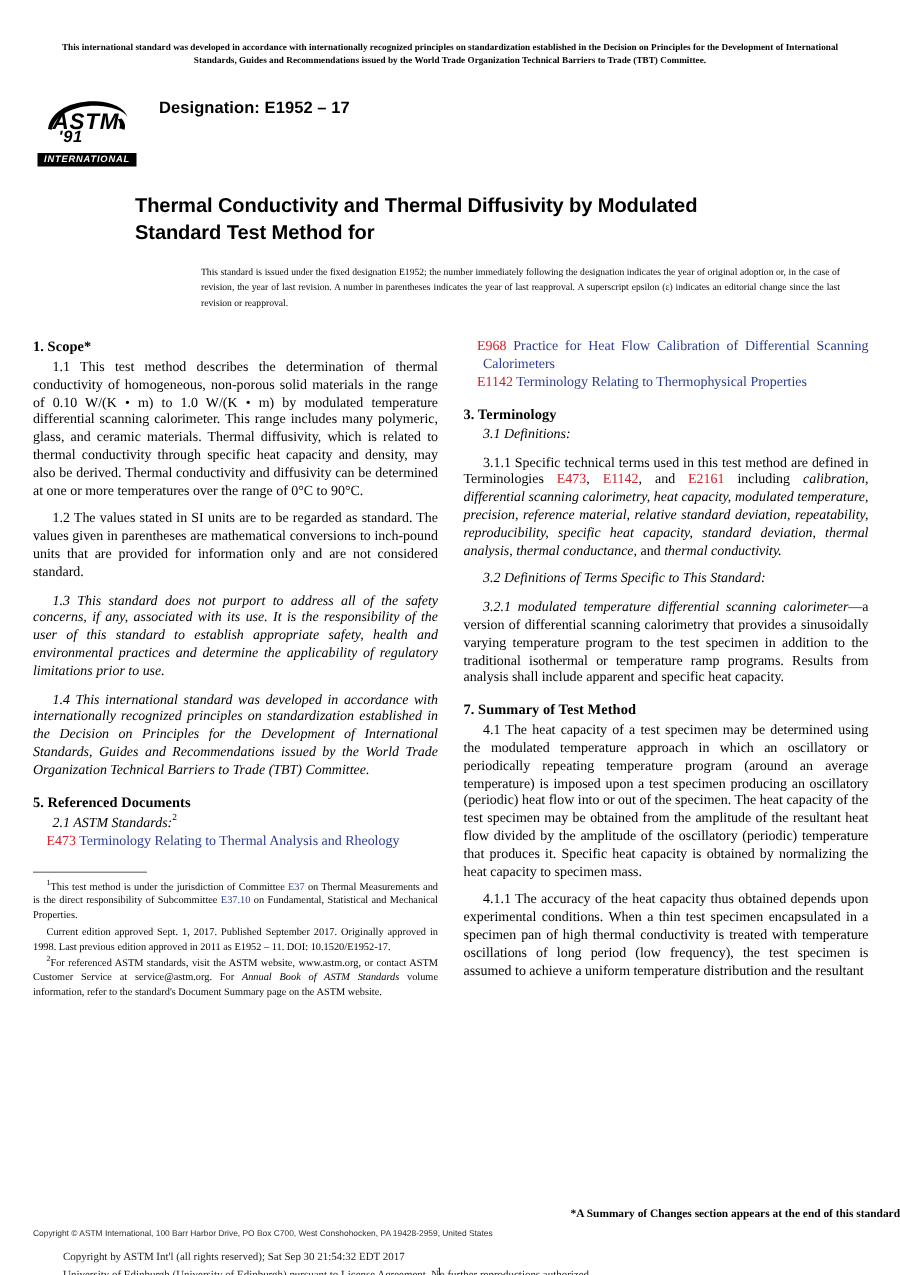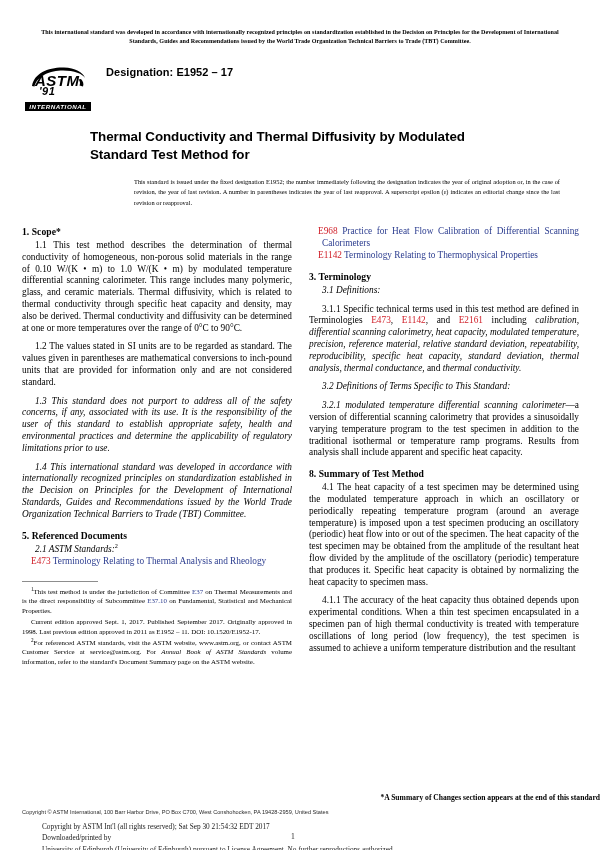--- a/index.html
+++ b/index.html
@@ -273,31 +273,30 @@
         <p class="ref"><span class="code">E1142</span> <span>Terminology Relating to Thermophysical Properties</span></p>
       </div>
 
       <h2 class="sec">3. Terminology</h2>
       <p class="body ital">3.1 Definitions:</p>
       <p class="body"><span>3.1.1 Specific technical terms used in this test method are defined in Terminologies </span><span class="lnk-red">E473</span><span>, </span><span class="lnk-red">E1142</span><span>, and </span><span class="lnk-red">E2161</span><span> including </span><span class="it">calibration, differential scanning calorimetry, heat capacity, modulated temperature, precision, reference material, relative standard deviation, repeatability, reproducibility, specific heat capacity, standard deviation, thermal analysis, thermal conductance,</span><span> and </span><span class="it">thermal conductivity.</span></p>
 
       <p class="body ital">3.2 Definitions of Terms Specific to This Standard:</p>
       <p class="body"><span class="it">3.2.1 modulated temperature differential scanning calorimeter</span><span>—a version of differential scanning calorimetry that provides a sinusoidally varying temperature program to the test specimen in addition to the traditional isothermal or temperature ramp programs. Results from analysis shall include apparent and specific heat capacity.</span></p>
 
-      <h2 class="sec">8. Summary of Test Method</h2>
+      <h2 class="sec">7. Summary of Test Method</h2>
       <p class="body">4.1 The heat capacity of a test specimen may be determined using the modulated temperature approach in which an oscillatory or periodically repeating temperature program (around an average temperature) is imposed upon a test specimen producing an oscillatory (periodic) heat flow into or out of the specimen. The heat capacity of the test specimen may be obtained from the amplitude of the resultant heat flow divided by the amplitude of the oscillatory (periodic) temperature that produces it. Specific heat capacity is obtained by normalizing the heat capacity to specimen mass.</p>
       <p class="body">4.1.1 The accuracy of the heat capacity thus obtained depends upon experimental conditions. When a thin test specimen encapsulated in a specimen pan of high thermal conductivity is treated with temperature oscillations of long period (low frequency), the test specimen is assumed to achieve a uniform temperature distribution and the resultant</p>
 
     </div>
   </div>
 
   <div class="footer">
     <div class="summary-note">*A Summary of Changes section appears at the end of this standard</div>
     <div class="copyright-line">Copyright © ASTM International, 100 Barr Harbor Drive, PO Box C700, West Conshohocken, PA 19428-2959, United States</div>
     <div class="dl-stamp">
       <div>Copyright by ASTM Int'l (all rights reserved); Sat Sep 30 21:54:32 EDT 2017</div>
-      <div>Downloaded/printed by</div>
       <div>University of Edinburgh (University of Edinburgh) pursuant to License Agreement. No further reproductions authorized.</div>
       <div class="page-num">1</div>
     </div>
   </div>
 
 </div>
 
 </body></html>

